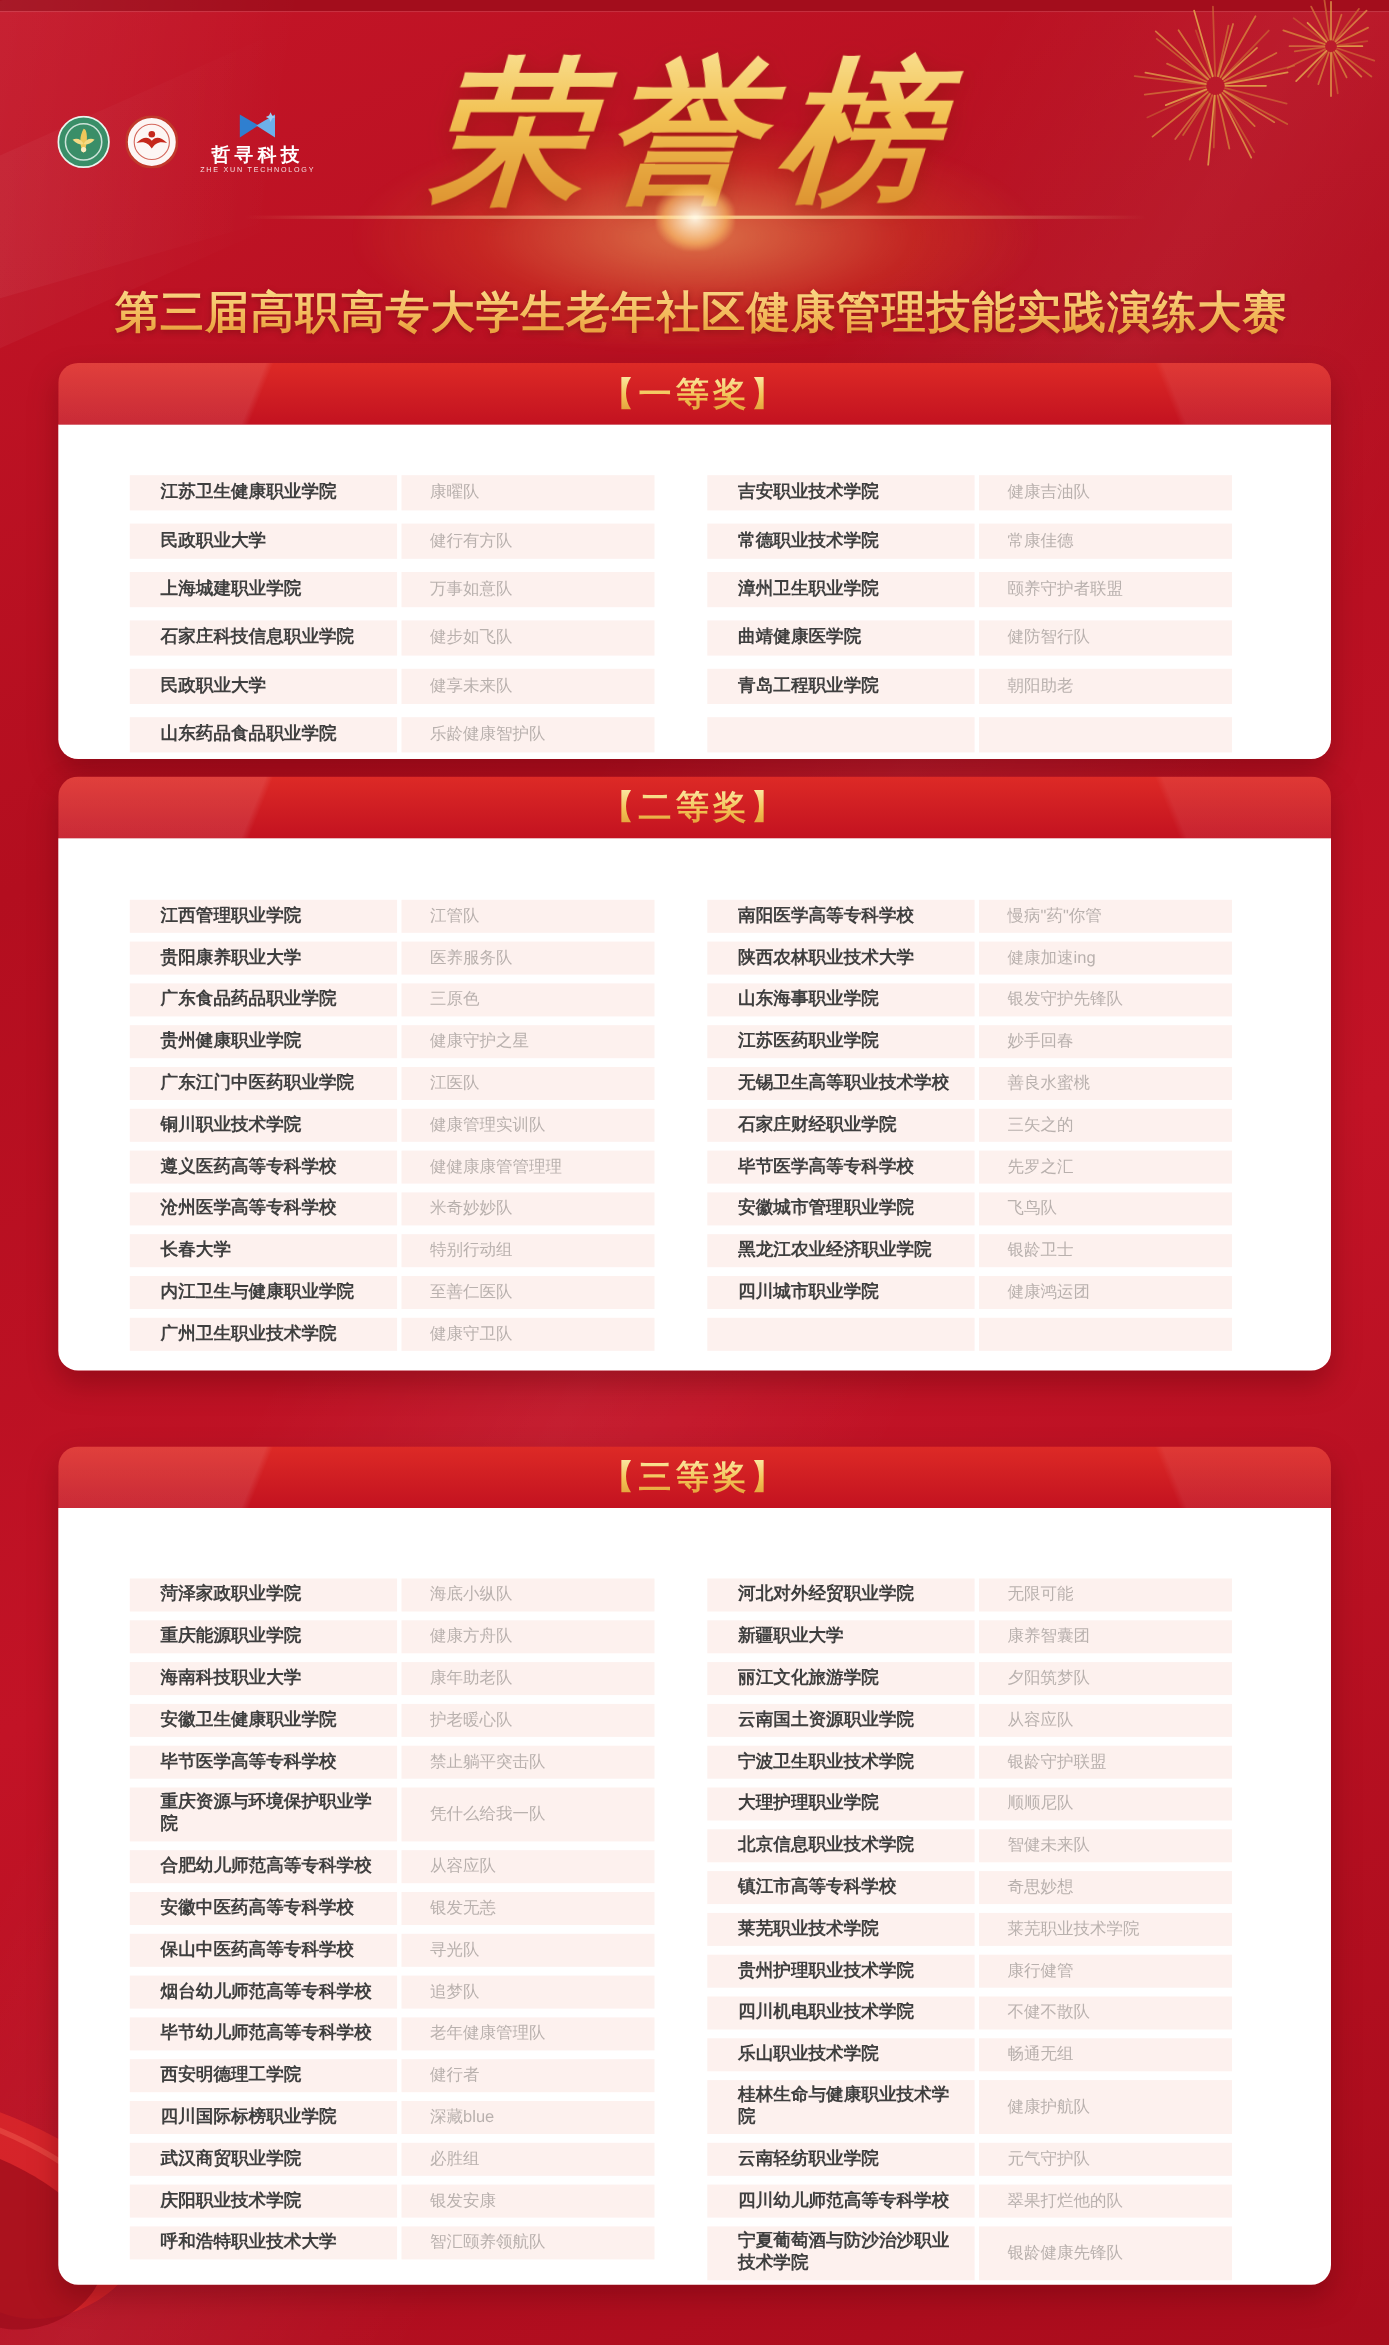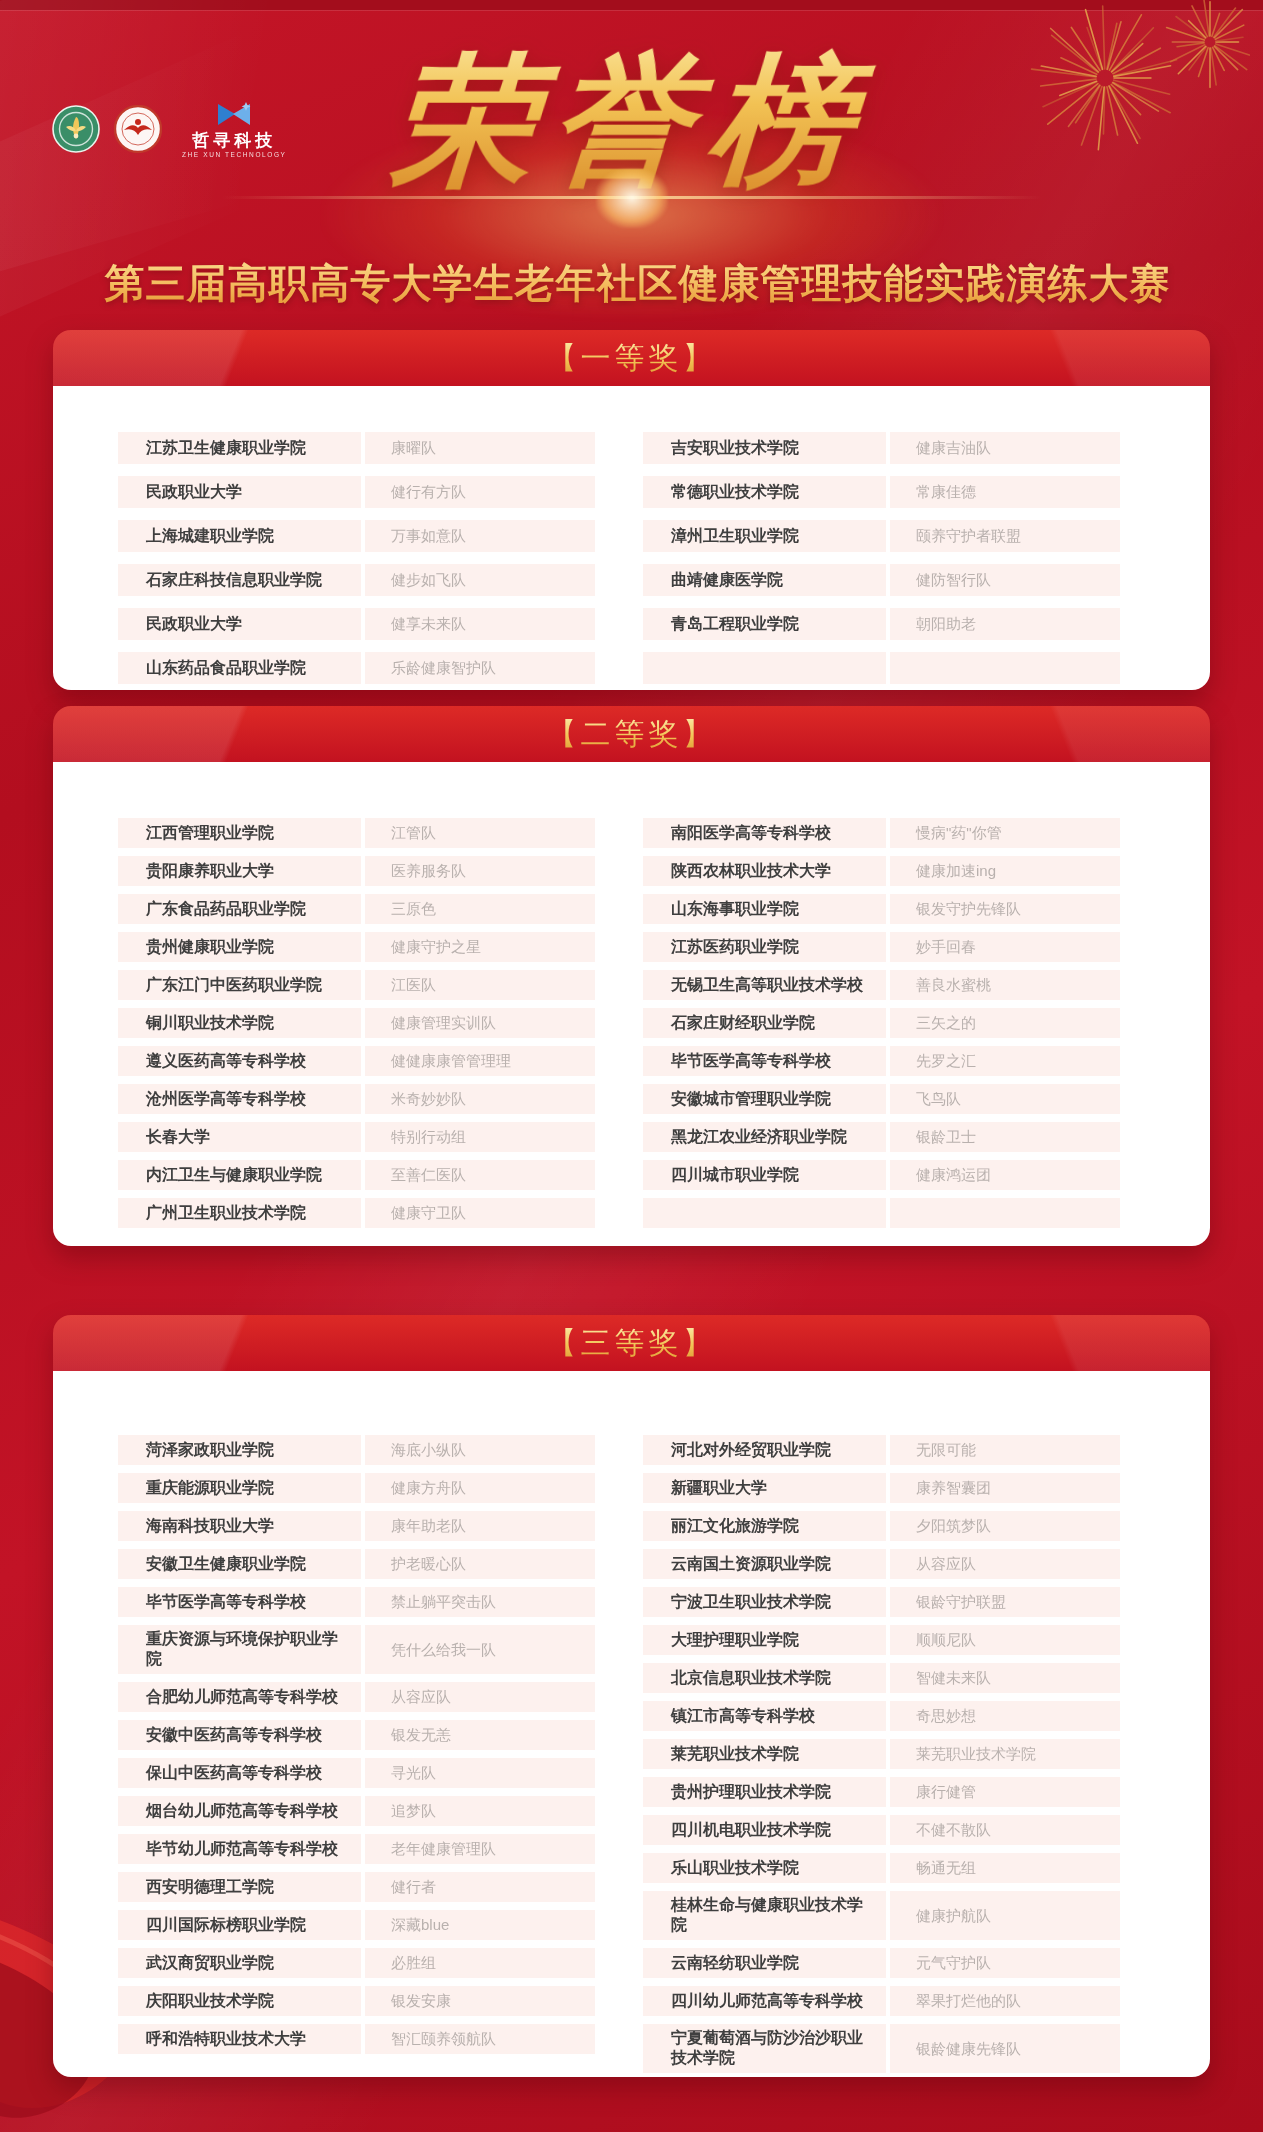--- a/index.html
+++ b/index.html
@@ -59,21 +59,21 @@
   .s1{top:330px;} .s2{top:706px;} .s3{top:1315px;}
   .award-header{
     height:56px; border-radius:18px 18px 0 0; position:relative; overflow:hidden;
     display:flex; align-items:center; justify-content:center;
     background-image:
       linear-gradient(112deg, rgba(255,255,255,0.10) 0%, rgba(255,255,255,0.10) 16%, transparent 16.6%),
       linear-gradient(248deg, rgba(255,255,255,0.07) 0%, rgba(255,255,255,0.07) 13%, transparent 13.6%),
       linear-gradient(180deg, var(--header-red,#dd2a26), var(--header-red-deep,#c31220));
   }
   .award-title{
-    font-size:30px; font-weight:400; letter-spacing:4px;
+    font-size:30px; font-weight:700; letter-spacing:4px;
     background:linear-gradient(180deg,var(--gold-light,#fceba8) 5%, var(--gold,#f2c254) 55%, var(--gold-deep,#dd9330) 100%);
     -webkit-background-clip:text; background-clip:text; color:transparent;
   }
   .award-body{background:var(--card-bg,#ffffff); border-radius:0 0 18px 18px; display:flex; gap:48px;}
   .s1 .award-body{padding:46px 70px 6px 65px; min-height:252px;}
   .s2 .award-body{padding:56px 54px 18px 65px; min-height:410px;}
   .s3 .award-body{padding:64px 70px 4px 65px; min-height:618px;}
   .col{width:477px; display:flex; flex-direction:column;}
   .s1 .col{gap:12px;} .s2 .col{gap:8px;} .s3 .col{gap:8px;}
   .row{display:flex; gap:4px;}

